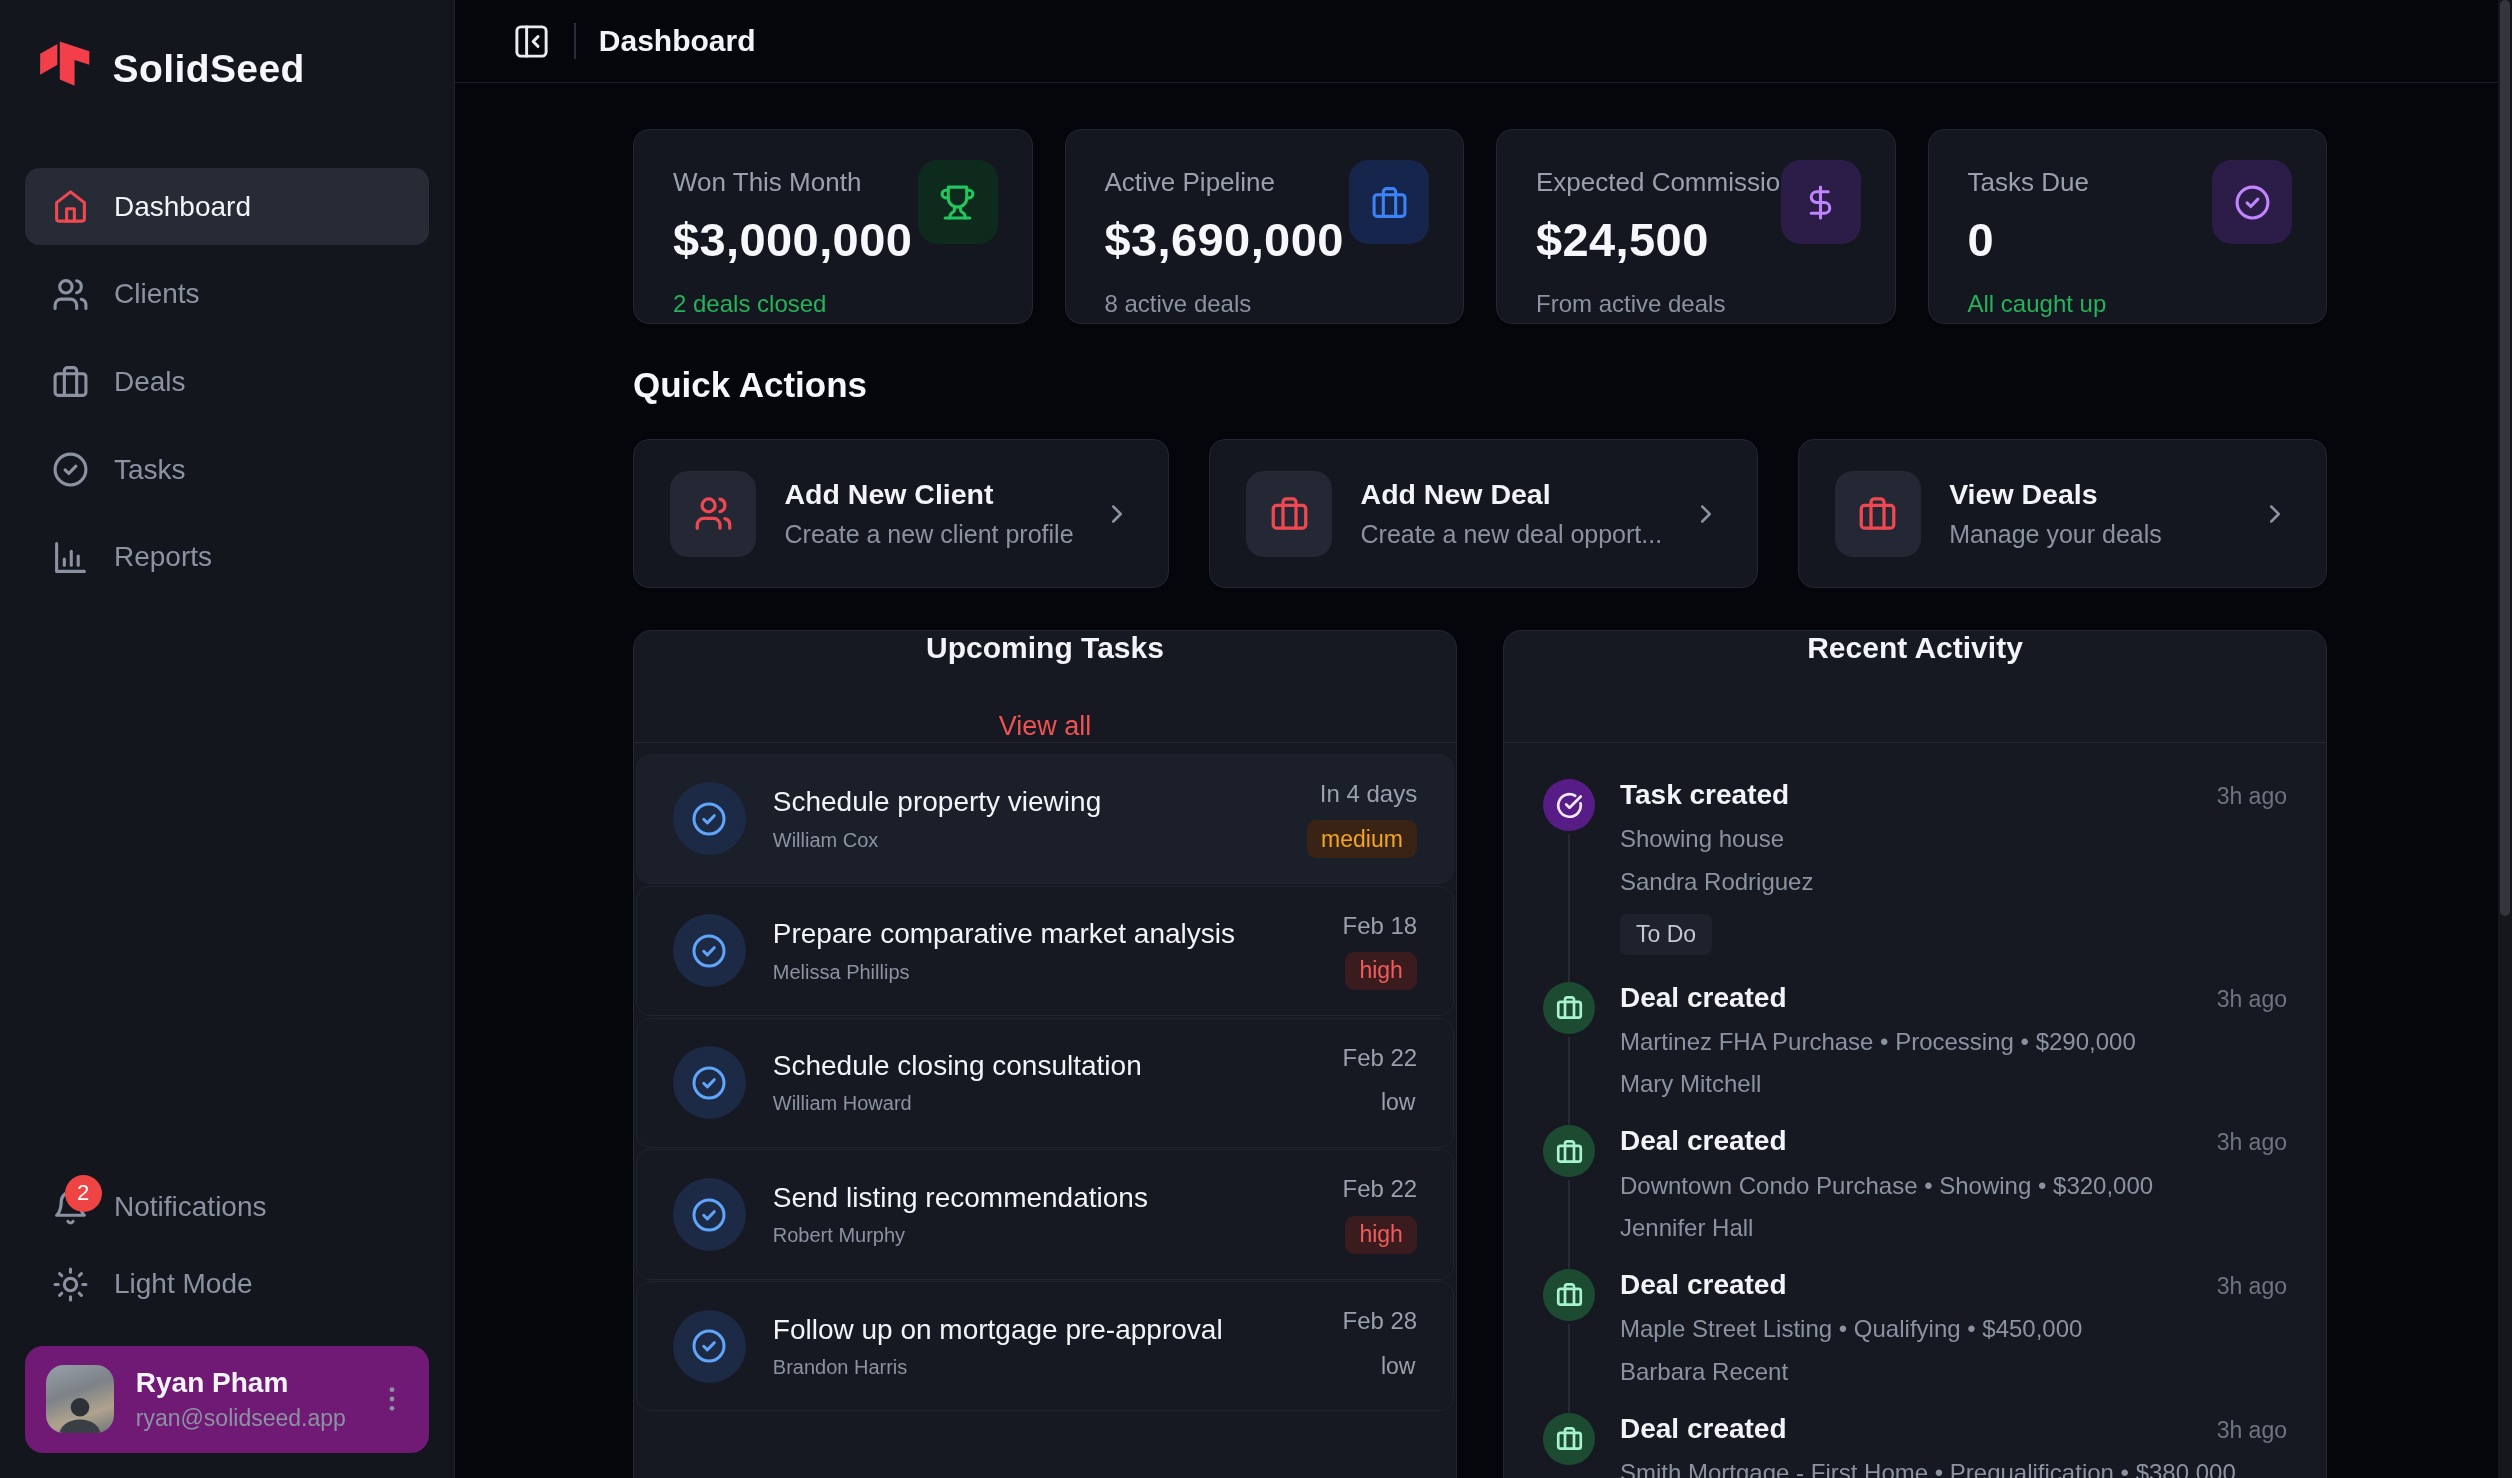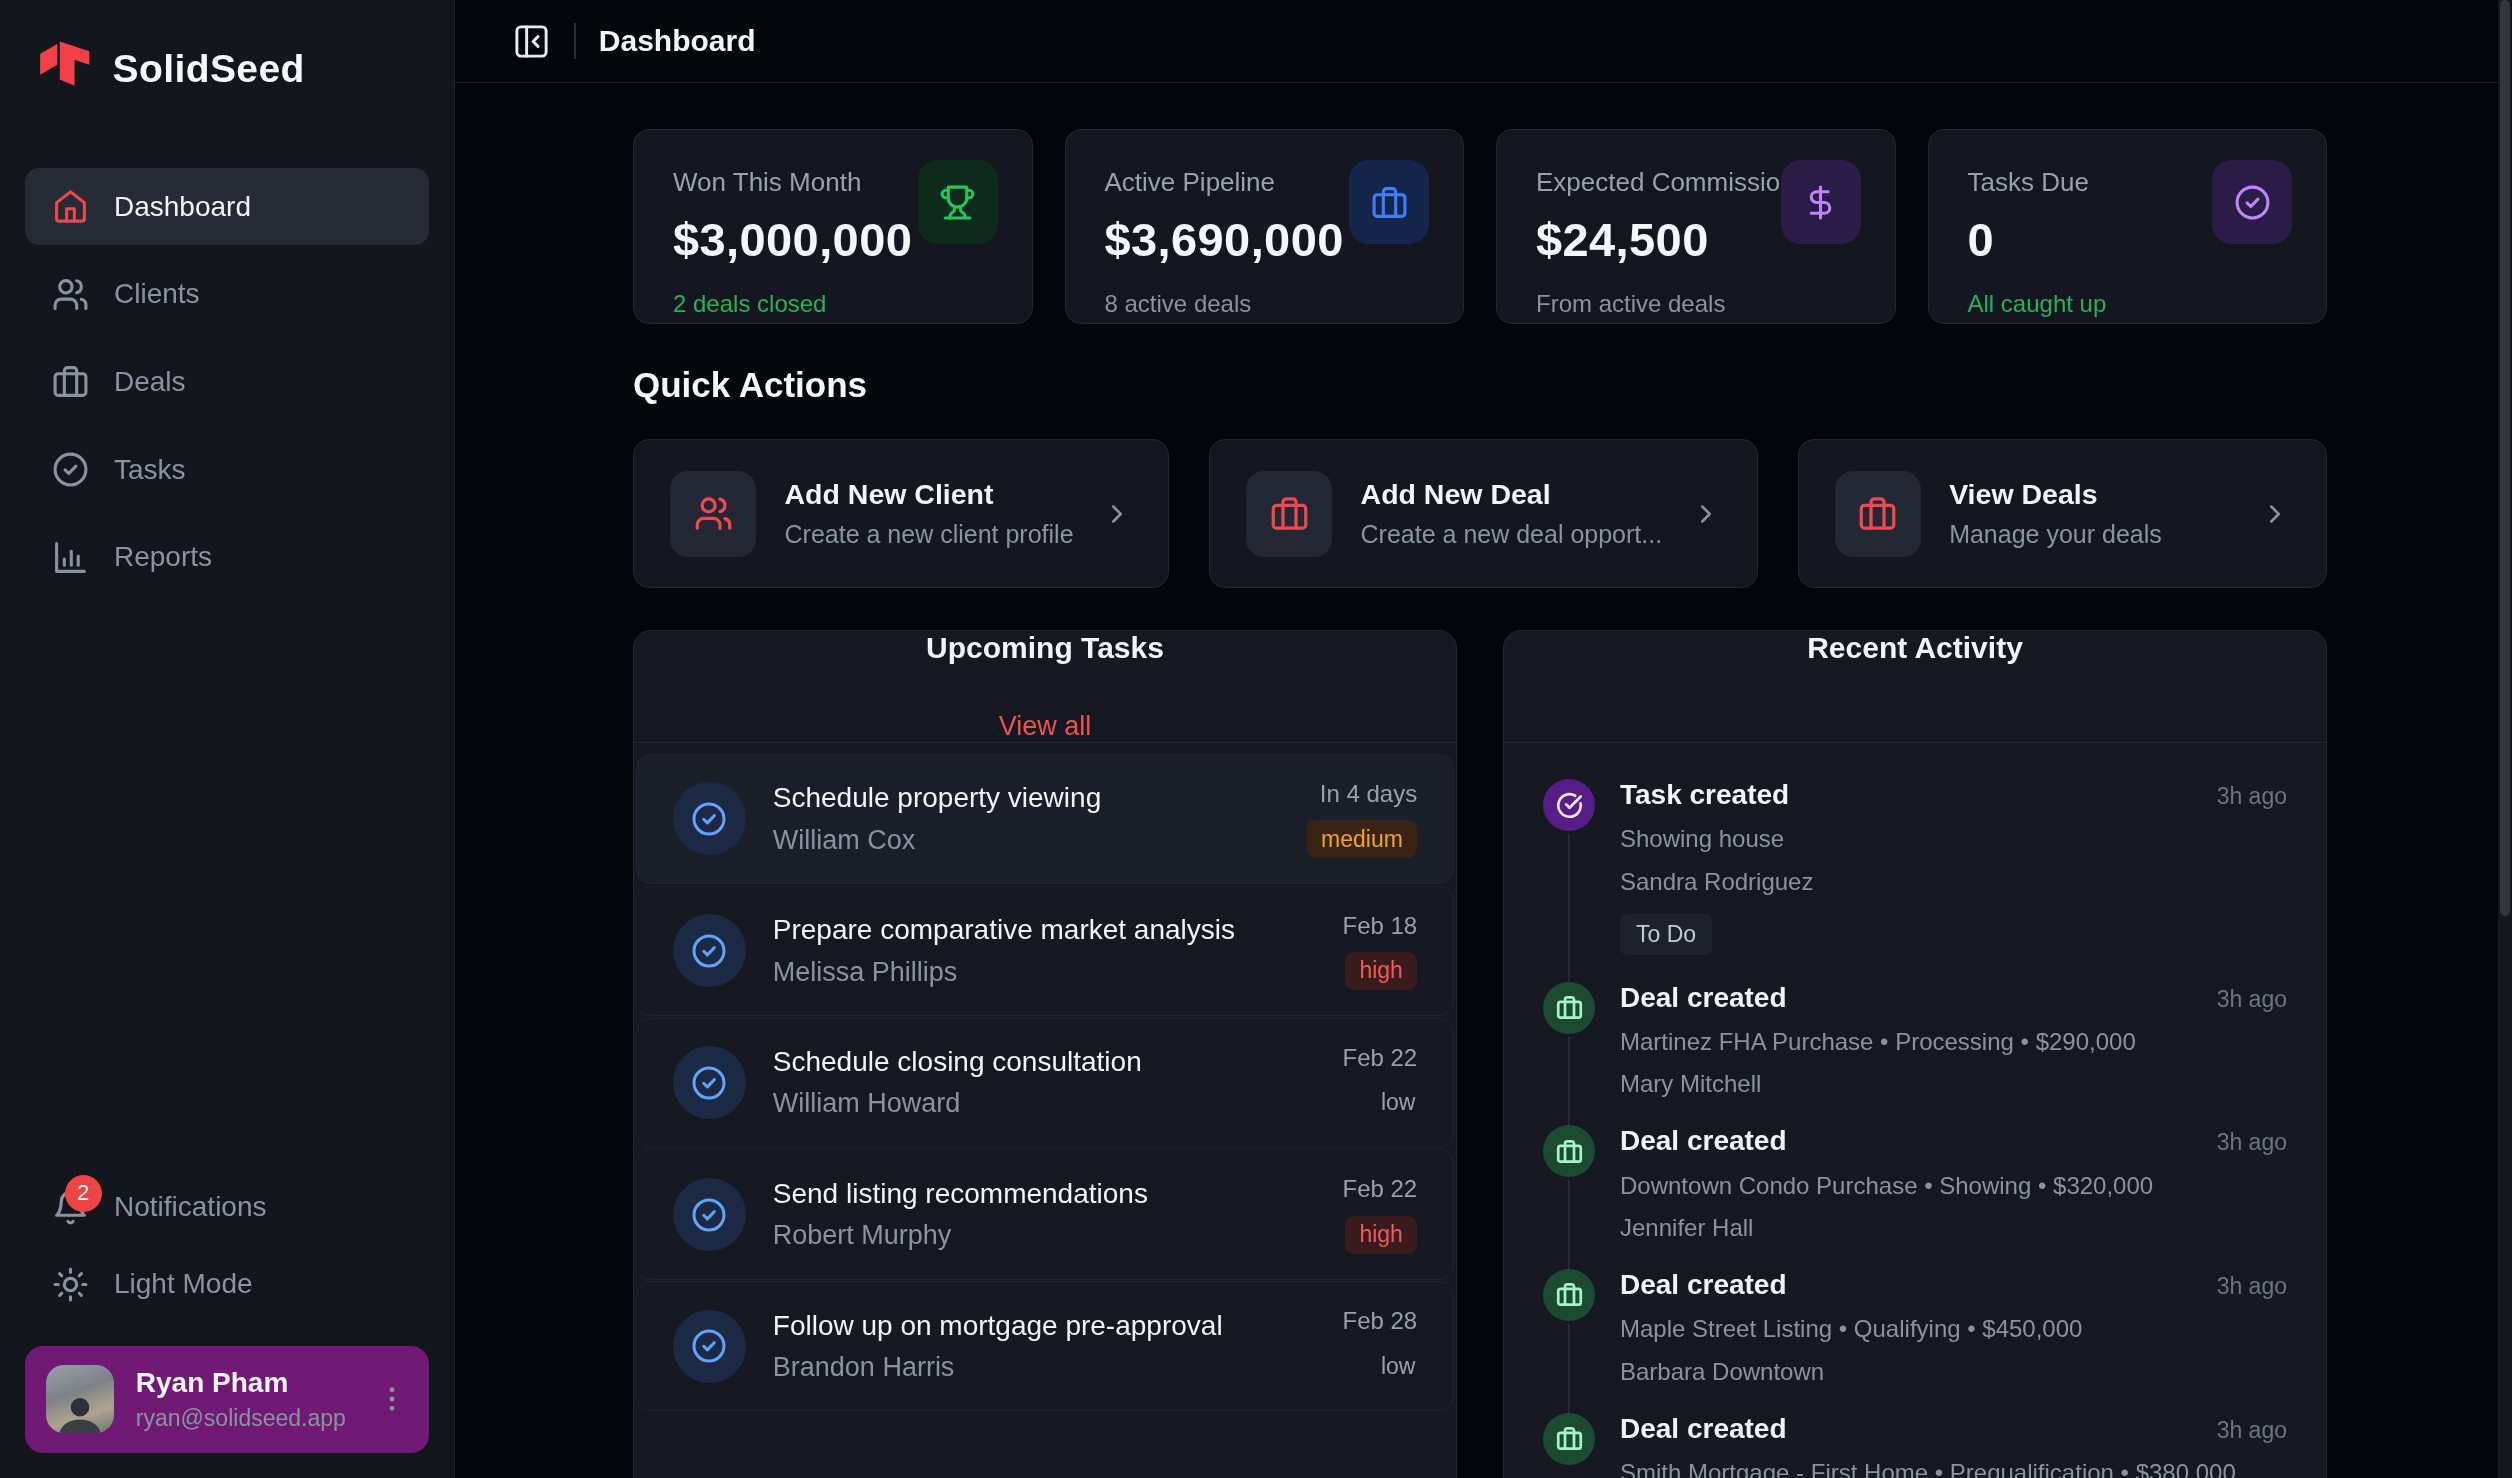--- a/index.html
+++ b/index.html
@@ -120,21 +120,21 @@
     border:0.9px solid #1f232e; border-radius:14.3px; margin:1.8px 0; cursor:pointer;
   }
   .task-row.hl { background:#1b1f2a; }
   .task-ico {
     width:73px; height:73px; border-radius:50%; background:#1c2a45; flex:none;
     display:flex; align-items:center; justify-content:center;
   }
   .task-ico svg { width:36px; height:36px; stroke:#60a5fa; }
   .task-meta { flex:1; min-width:0; }
   .task-title { font-size:28px; color:#f2f4f8; }
-  .task-person { font-size:27px; color:#8b93a2; margin-top:10.7px; }
+  .task-person { font-size:20px; color:#8b93a2; margin-top:10.7px; }
   .task-right { text-align:right; flex:none; }
   .task-due { font-size:24px; color:#99a0ae; }
   .prio { display:inline-block; margin-top:12.5px; font-size:23px; border-radius:9px; padding:5.3px 14.3px; }
   .prio.medium { color:#f5a524; background:#382314; }
   .prio.high { color:#f15b5b; background:#3a1c1e; }
   .prio.low { color:#99a0ae; background:transparent; padding-right:1.8px; }
 
   
   .activity-list { padding:36px 39px; }
   .act-item { display:flex; gap:25px; position:relative; padding-bottom:27px; }
@@ -580,21 +580,21 @@
                   <svg viewBox="0 0 24 24" fill="none" stroke-width="2.4" stroke-linecap="round" stroke-linejoin="round">
                     <use href="#i-briefcase"></use>
                   </svg>
                 </div>
               <div class="act-body">
                 <div class="act-top">
                   <span class="act-title">Deal created</span>
                   <span class="act-time">3h ago</span>
                 </div>
                 <div class="act-desc">Maple Street Listing • Qualifying • $450,000</div>
-                <div class="act-person">Barbara Downtown</div>
+                <div class="act-person">Barbara Recent</div>
               </div>
             </div>
 
             <div class="act-item">
 
               <div class="act-ico green">
                   <svg viewBox="0 0 24 24" fill="none" stroke-width="2.4" stroke-linecap="round" stroke-linejoin="round">
                     <use href="#i-briefcase"></use>
                   </svg>
                 </div>

